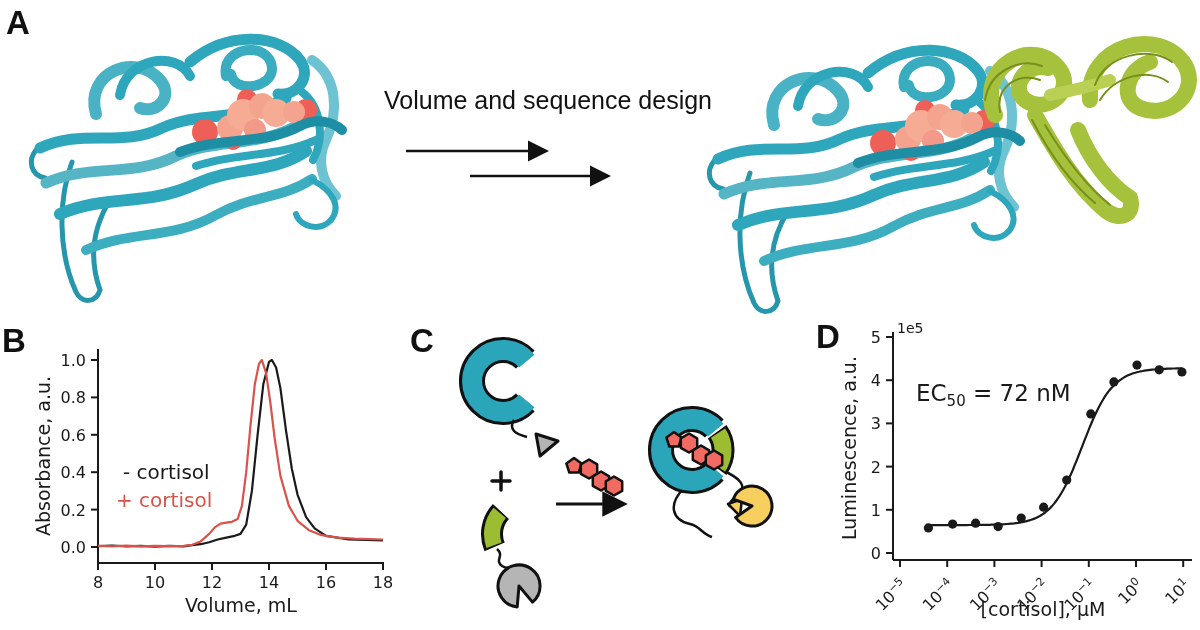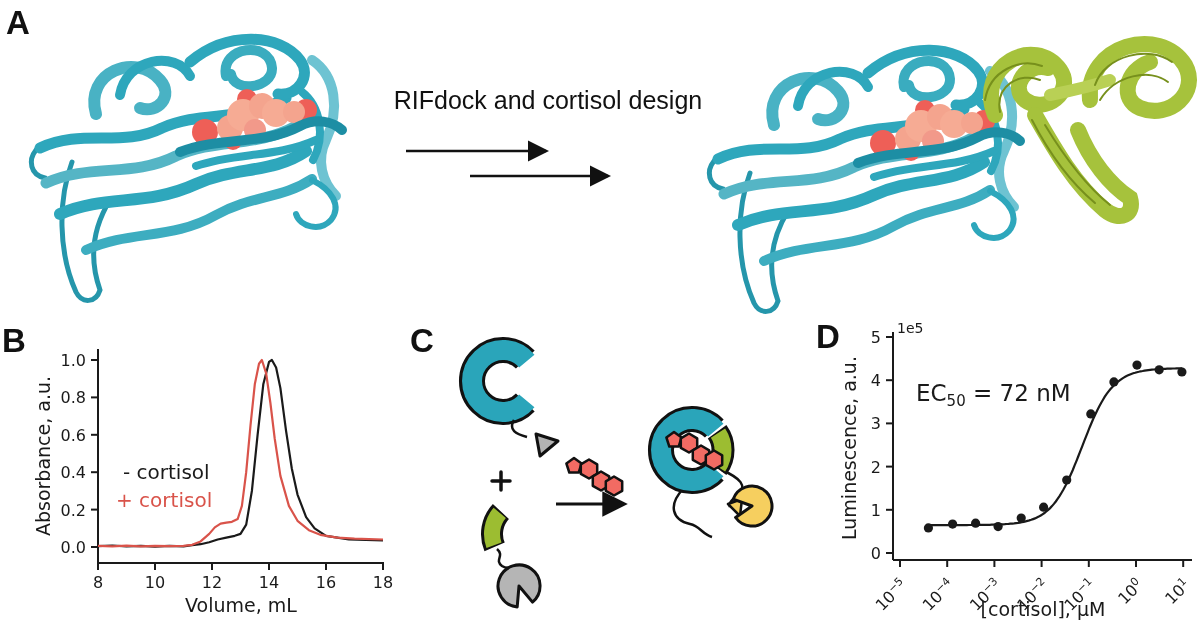--- a/index.html
+++ b/index.html
@@ -200,14 +200,14 @@
         <text x="1043" y="616" text-anchor="middle" class="axlabel">[cortisol], µM</text>
         <text x="856" y="448" text-anchor="middle" class="axlabel" transform="rotate(-90 856 448)">Luminescence, a.u.</text>
       </g>
   </svg>
 
   <div class="panel-label" style="left:6px;top:6px;">A</div>
   <div class="panel-label" style="left:2px;top:324px;">B</div>
   <div class="panel-label" style="left:410px;top:324px;">C</div>
   <div class="panel-label" style="left:816px;top:320px;">D</div>
 
-  <div class="process-text">RIFdock and cortisol design</div>
+  <div class="process-text">Volume and sequence design</div>
 </div>
 
 </body></html>

